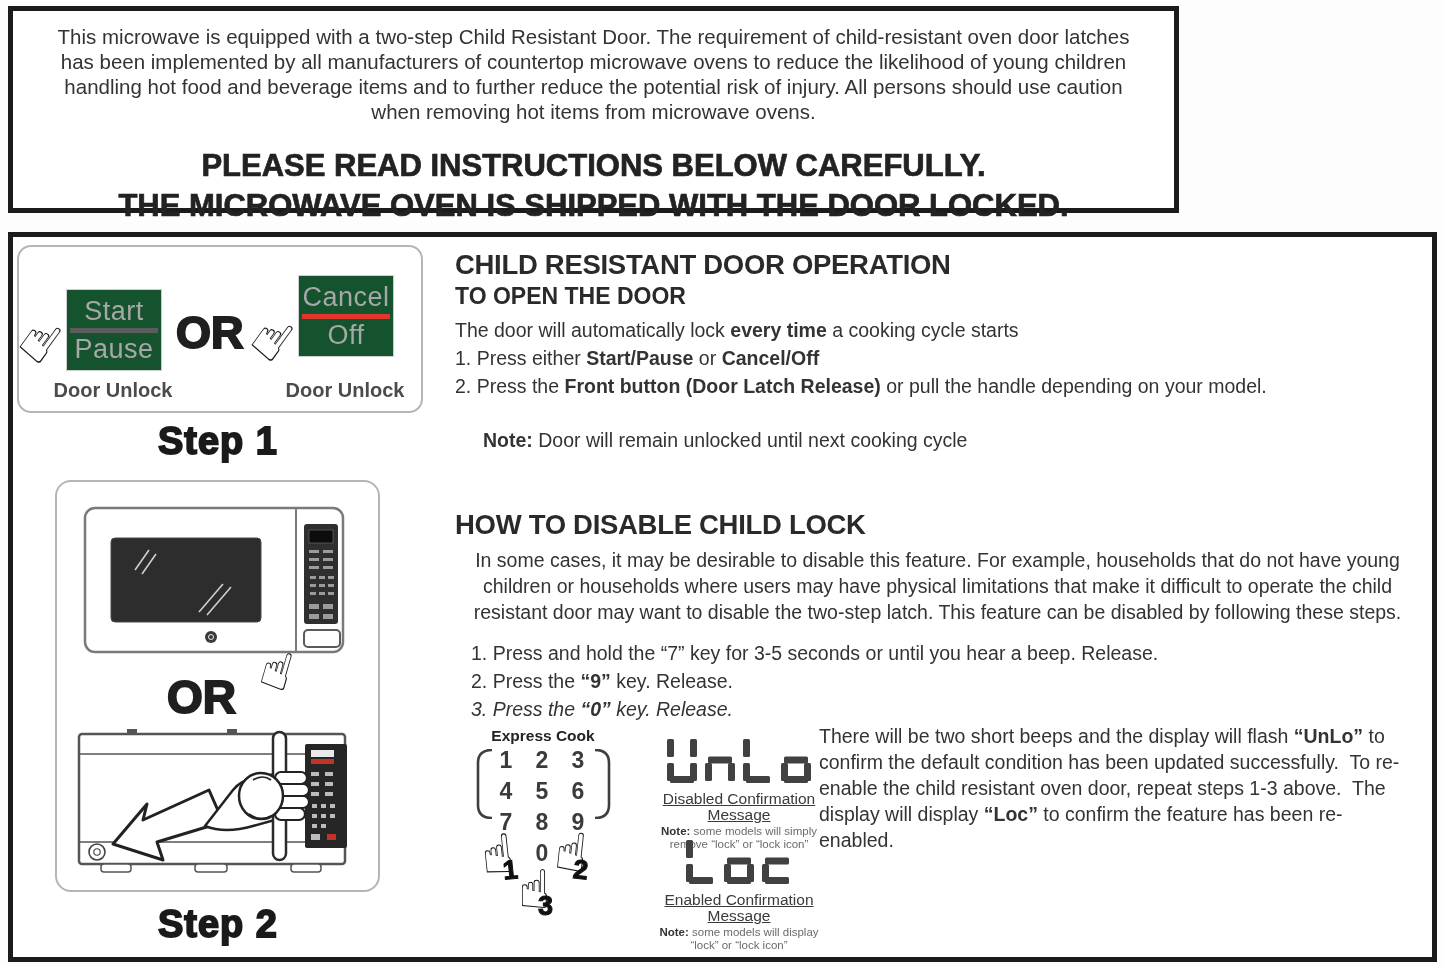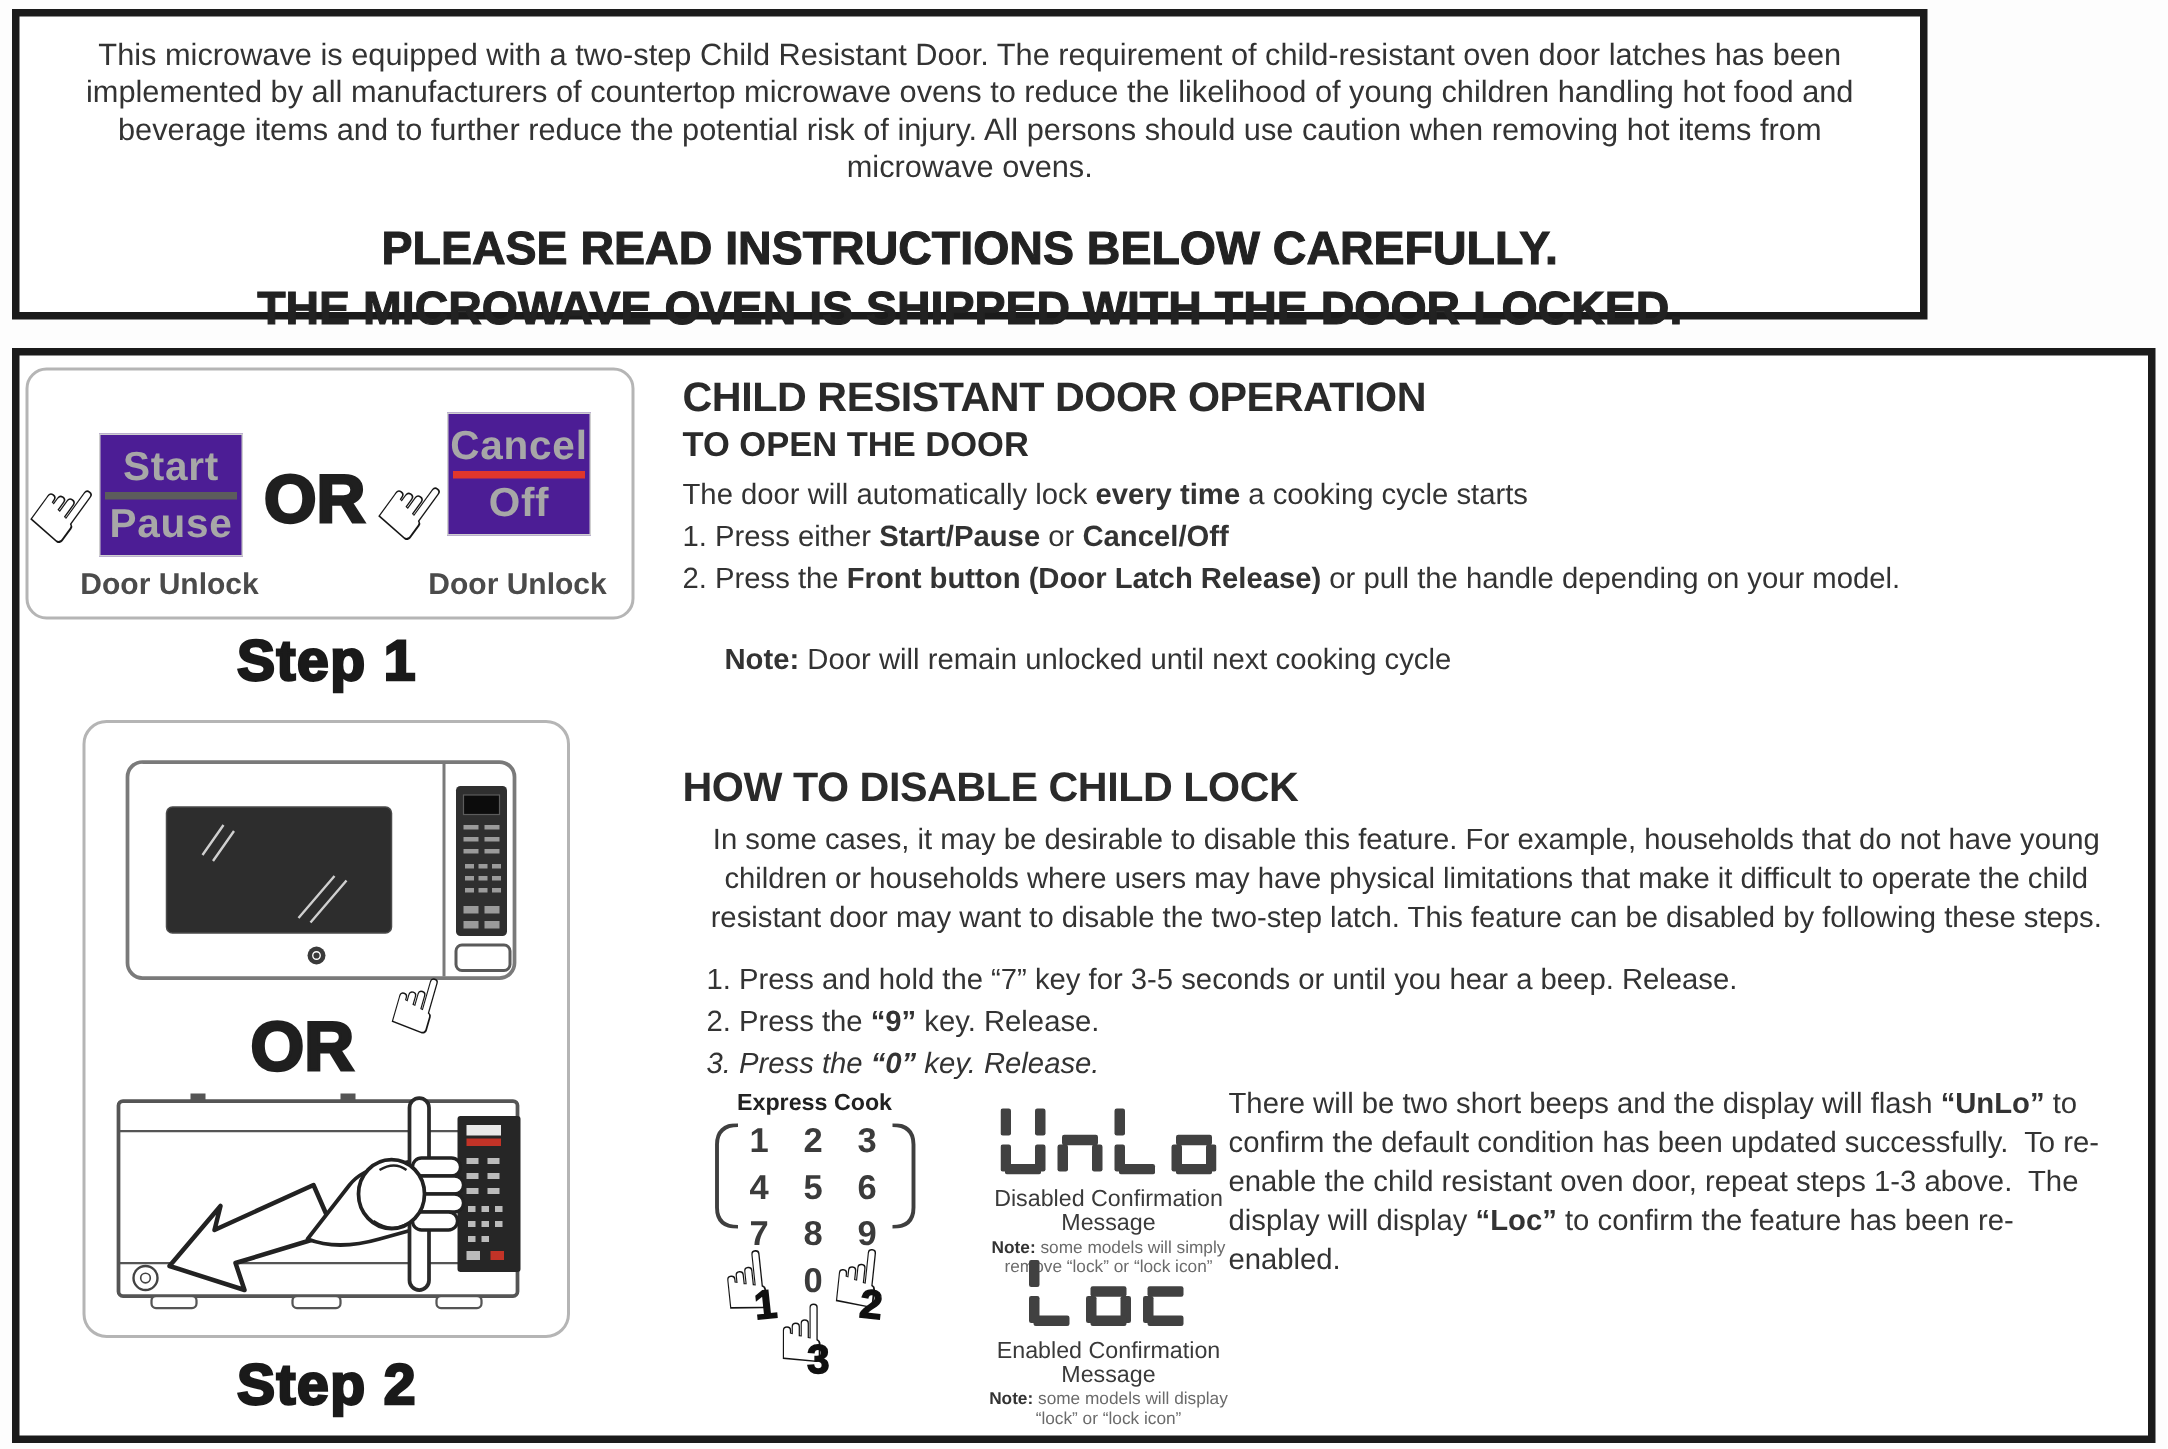--- a/index.html
+++ b/index.html
@@ -1,33 +1,33 @@
 <!DOCTYPE html>
 <html><head>
 <meta charset="utf-8">
 <style>
   html,body{margin:0;padding:0;background:#ffffff;}
   body{width:1445px;height:966px;font-family:"Liberation Sans",sans-serif;color:#2e2e2e;}
   .page{position:relative;width:1445px;height:966px;background:#fdfdfd;overflow:hidden;}
   .box{position:absolute;box-sizing:border-box;border:5px solid #1b1b1b;background:#ffffff;}
 
   
-  .top-box{left:8px;top:6px;width:1277px;height:207px;text-align:center;}
+  .top-box{left:8px;top:6px;width:1171px;height:207px;text-align:center;}
   .notice-par{font-size:20.5px;line-height:25px;margin:13px 26px 0;color:#333;}
   .warn{font-size:31px;line-height:40px;font-weight:bold;margin:0;color:#222;-webkit-text-stroke:0.7px #222;}
   .warn1{margin-top:22px;}
 
   
   .main-box{left:8px;top:232px;width:1429px;height:730px;}
   .main-box > *{position:absolute;}
 
   
   .step1-panel{left:4px;top:8px;width:402px;height:164px;border:2px solid #b5b5b5;border-radius:14px;background:#fff;}
   .step1-panel > *{position:absolute;}
-  .key-btn{width:94px;height:80px;background:#4c1d95;border:1.5px solid #cfcfcf;display:flex;flex-direction:column;align-items:center;justify-content:center;font-weight:bold;font-size:27px;color:#a7a7a7;letter-spacing:0.5px;}
+  .key-btn{width:94px;height:80px;background:#14532d;border:1.5px solid #cfcfcf;display:flex;flex-direction:column;align-items:center;justify-content:center;font-weight:normal;font-size:27px;color:#a7a7a7;letter-spacing:0.5px;}
   .kb1{left:47px;top:42px;}
   .kb2{left:279px;top:28px;align-items:center;}
   .divider{width:88px;height:5px;margin:1px 0;}
   .divider.gray{background:#5c5c5c;}
   .divider.red{background:#e0362c;}
   .or-big{font-weight:bold;color:#1f1f1f;-webkit-text-stroke:2px #1f1f1f;}
   .or-step1{left:157px;top:60px;font-size:45px;}
   .caption{font-weight:bold;font-size:20px;color:#4b4b4b;text-align:center;}
   .cap1{left:20px;top:132px;width:148px;}
   .cap2{left:252px;top:132px;width:148px;}
@@ -77,21 +77,21 @@
   .press-num{position:absolute;left:20px;top:28px;font-size:27px;font-weight:bold;color:#101010;-webkit-text-stroke:1px #101010;}
   .h-k1{left:14px;top:100px;transform:rotate(-6deg);}
   .h-k2{left:86px;top:100px;transform:rotate(6deg);}
   .h-k3{left:50px;top:136px;}
 
   
   .disp{text-align:center;}
   .disp1{left:634px;top:500px;width:184px;}
   .disp2{left:634px;top:601px;width:184px;}
   .seg{display:block;margin:0 auto;}
-  .disp-cap{font-size:15.5px;line-height:16px;color:#3a3a3a;margin-top:4px;}
+  .disp-cap{font-size:15.5px;line-height:16px;color:#3a3a3a;margin-top:4px;text-decoration:underline;}
   .disp-note{font-size:11.5px;line-height:12.5px;color:#6b6b6b;margin-top:2px;}
   .disp-note b{color:#333;}
 
   .result{left:806px;top:486px;width:596px;}
 </style>
 </head>
 <body>
 
 <div class="page">
 

